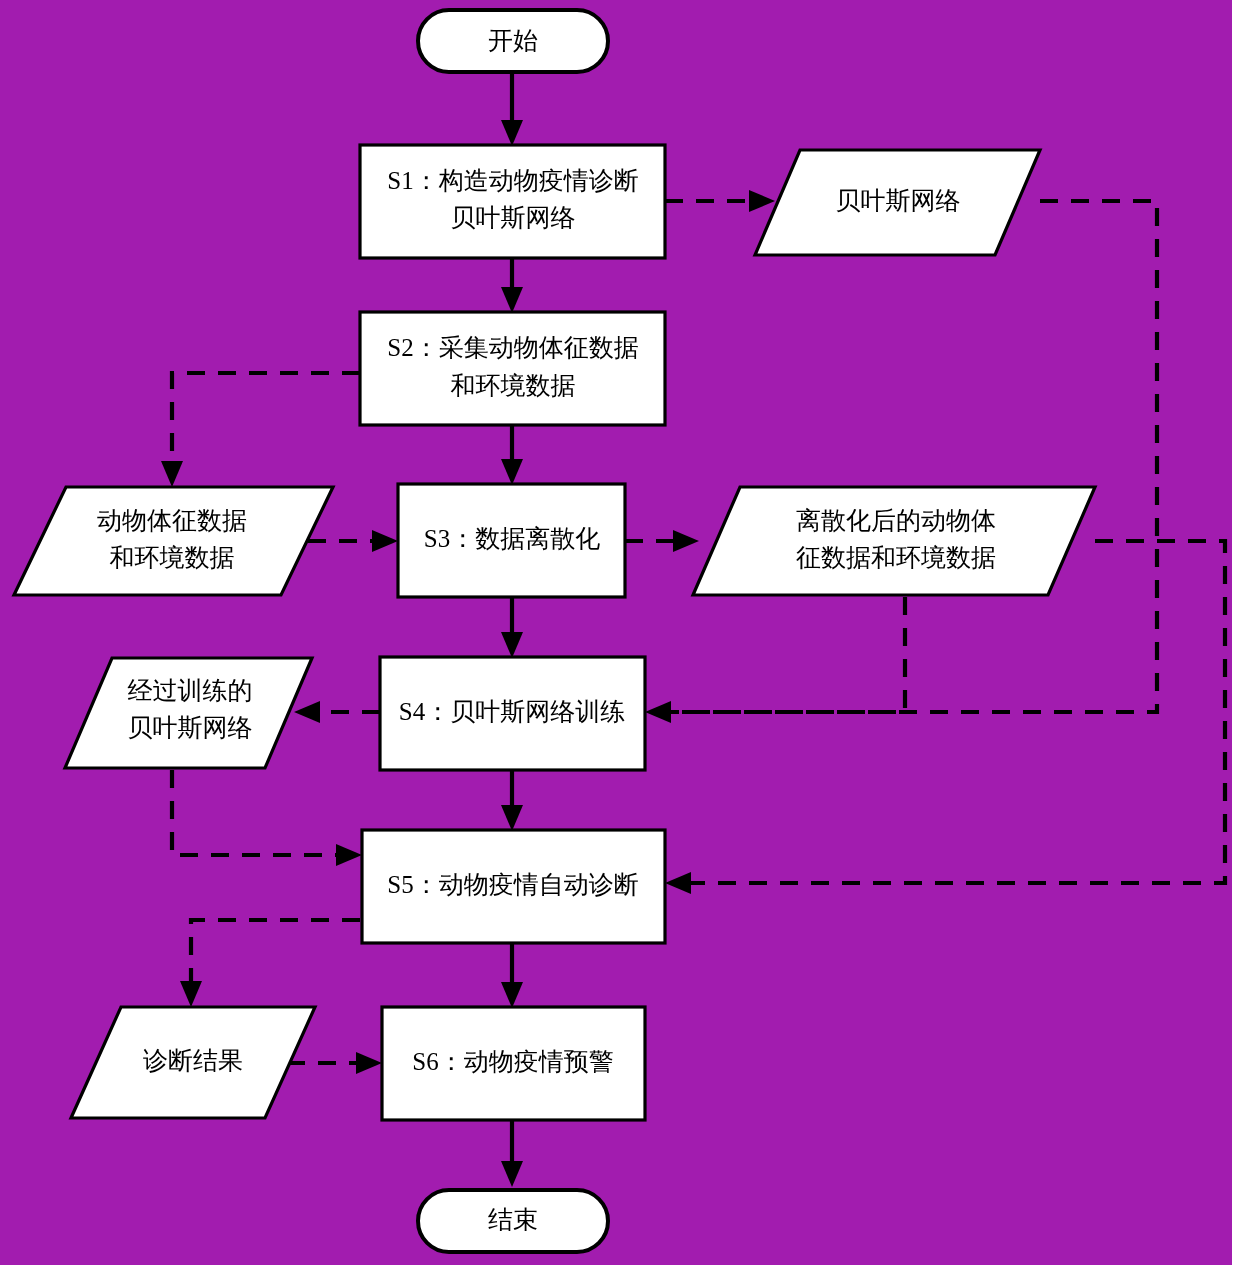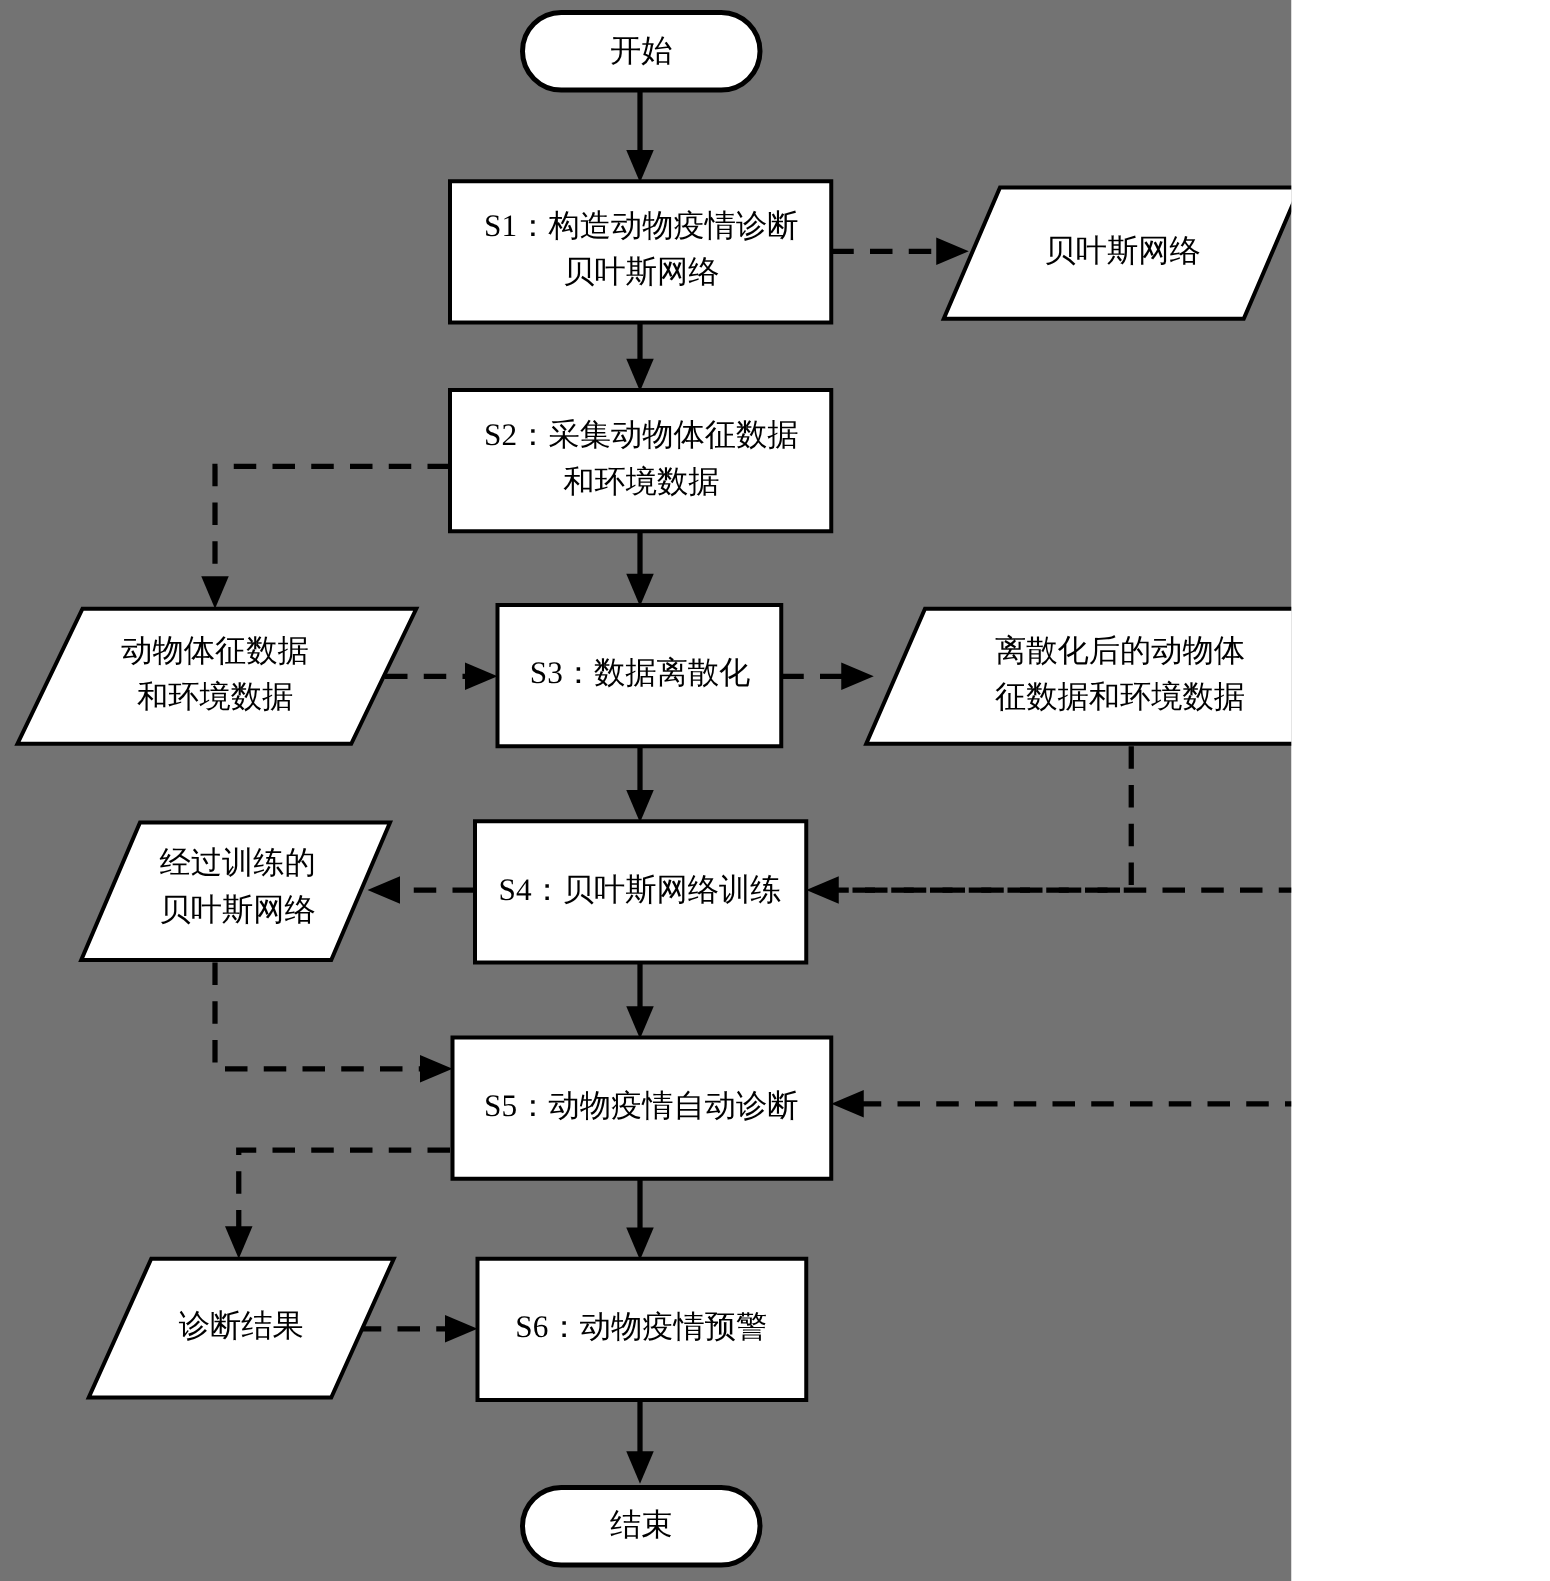--- a/index.html
+++ b/index.html
@@ -5,23 +5,23 @@
   html, body {
     margin: 0;
     padding: 0;
     background: #ffffff;
   }
   body {
     font-family: "Liberation Serif", "DejaVu Serif", serif;
   }
   #flowchart-root {
     position: relative;
-    width: 1033px;
+    width: 1232px;
     height: 1265px;
-    background: #737373;
+    background: #a21caf;
     overflow: hidden;
   }
   svg.flow {
     display: block;
     width: 1240px;
     height: 1265px;
   }
   .shape {
     fill: #ffffff;
     stroke: #000000;

